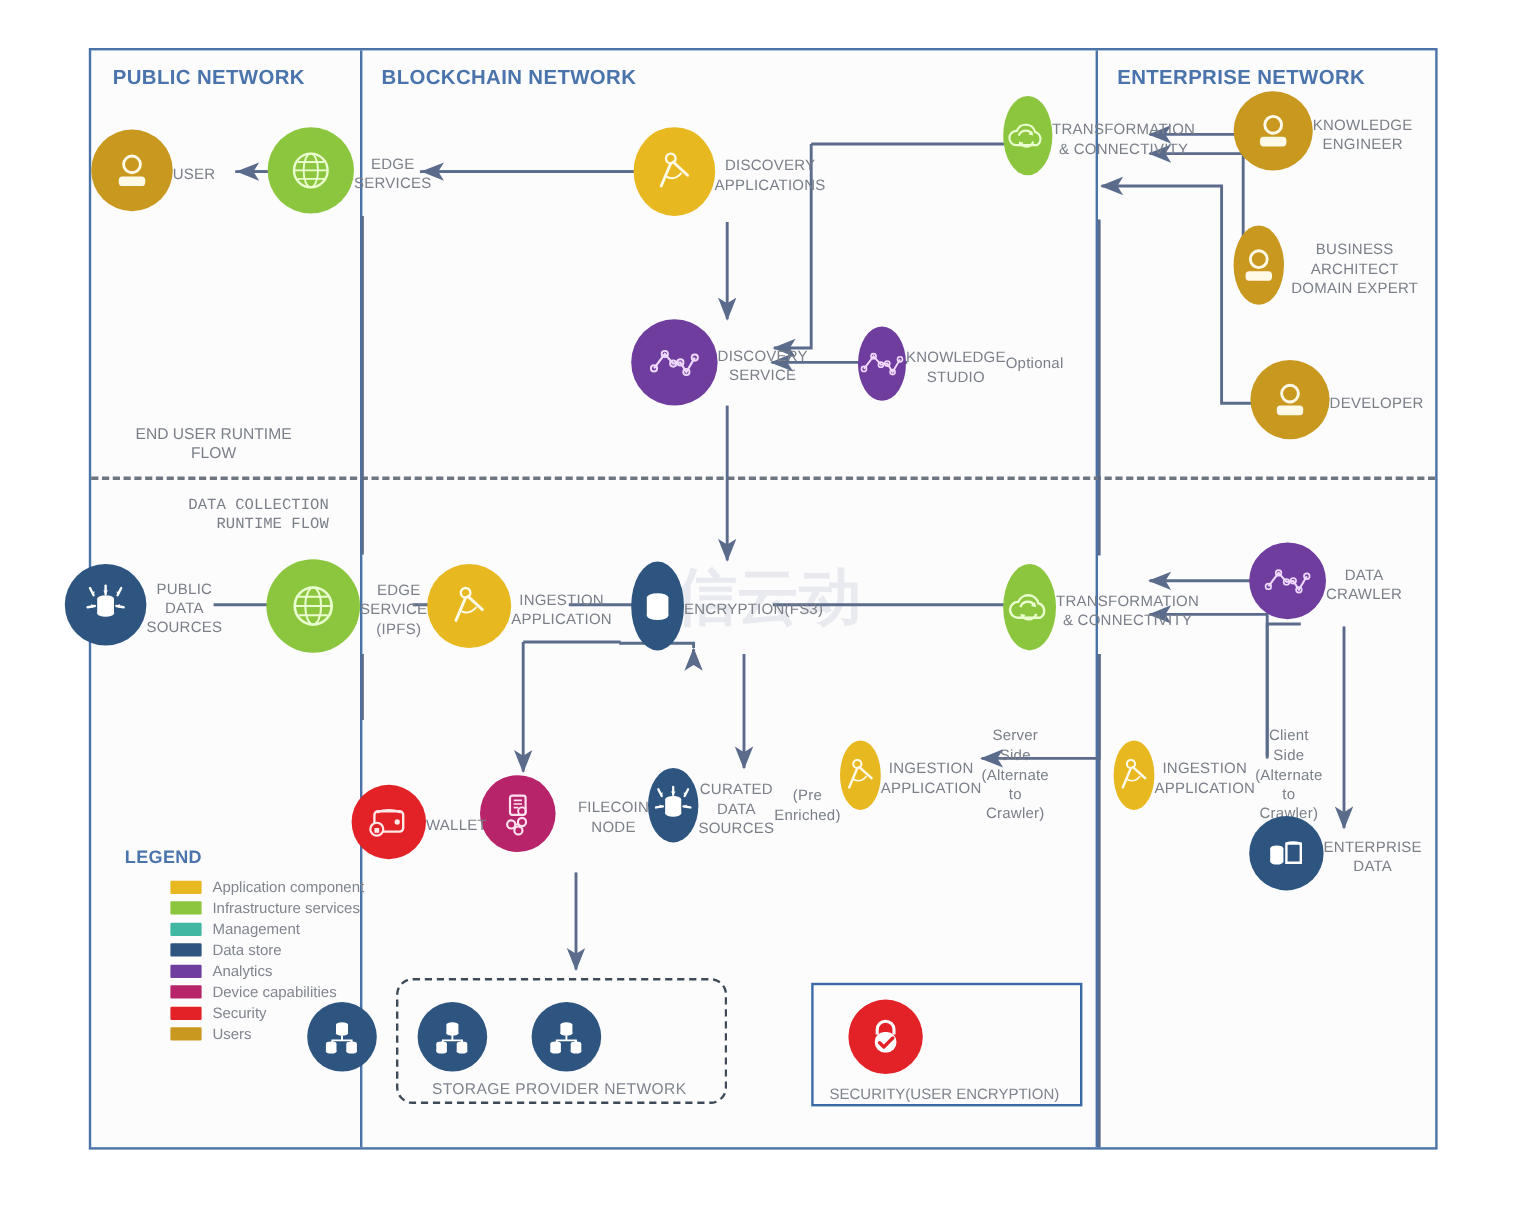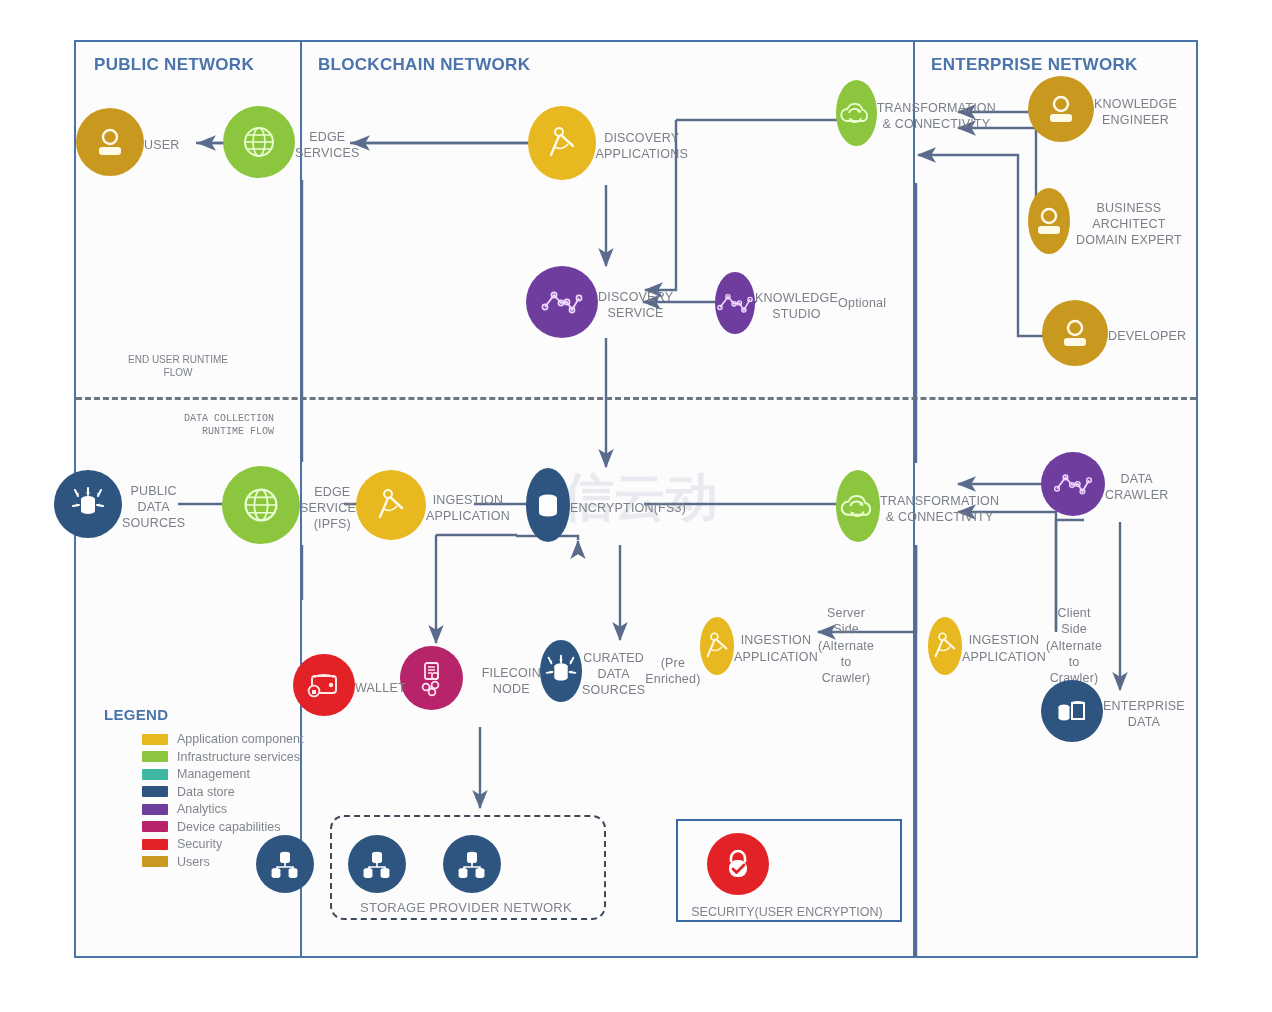--- a/index.html
+++ b/index.html
@@ -2,21 +2,21 @@
 <html><head>
 <meta charset="utf-8">
 <style>
   html,body{margin:0;padding:0;background:#ffffff;}
   body{font-family:"Liberation Sans", sans-serif;}
   #stage{position:relative;width:1272px;height:1012px;background:#ffffff;overflow:hidden;}
   #diagram-frame{position:absolute;left:74px;top:40px;width:1124px;height:918px;
     border:2px solid #4a73a8;background:#fcfcfd;box-sizing:border-box;}
   .col-divider{position:absolute;top:0;width:2px;background:#4a73a8;}
   .zone-title{position:absolute;font-size:17px;font-weight:bold;color:#4a74ab;letter-spacing:.3px;white-space:nowrap;}
-  .flow-label{position:absolute;font-size:10px;color:#7a7f88;line-height:1.25;text-align:center;white-space:pre-line;}
+  .flow-label{position:absolute;font-size:13px;color:#7a7f88;line-height:1.25;text-align:center;white-space:pre-line;}
   .dashed-divider{position:absolute;left:76px;top:397px;width:1120px;height:0;
     border-top:3px dashed #6e7682;}
   .node{position:absolute;display:flex;align-items:center;width:160px;}
   .node .disc{border-radius:50%;display:flex;align-items:center;justify-content:center;box-shadow:0 0 0 0 rgba(0,0,0,0);}
   .node .cap{margin-top:6px;font-size:12.5px;color:#7a7f88;text-align:center;line-height:1.3;white-space:pre-line;letter-spacing:.2px;}
   svg.wires{position:absolute;left:0;top:0;width:1272px;height:1012px;pointer-events:none;}
   .legend{position:absolute;left:104px;top:706px;width:230px;}
   .legend-title{font-size:15px;font-weight:bold;color:#4a74ab;margin-bottom:9px;letter-spacing:.3px;}
   .legend-row{display:flex;align-items:center;margin-bottom:3.5px;padding-left:38px;}
   .swatch{width:26px;height:11px;border-radius:1px;margin-right:9px;flex:0 0 auto;}

